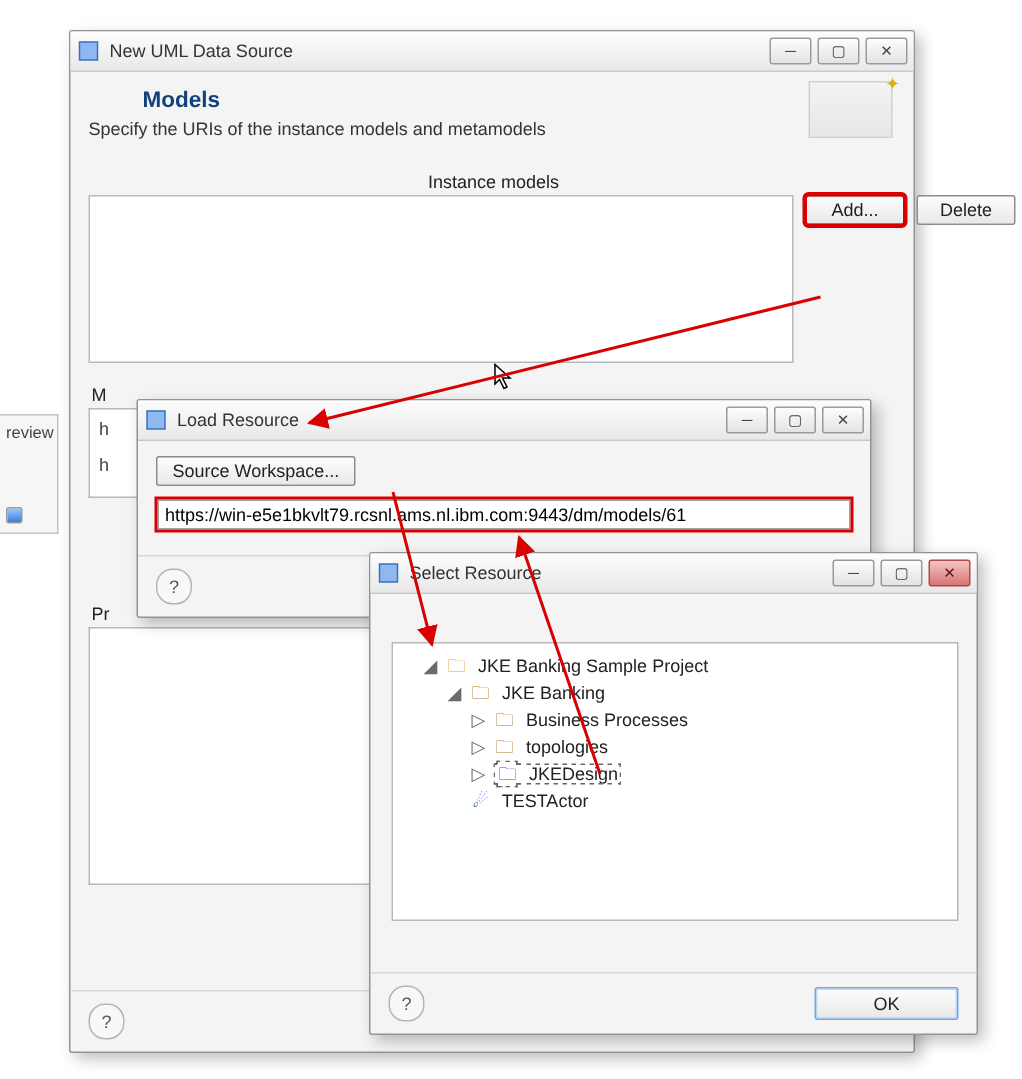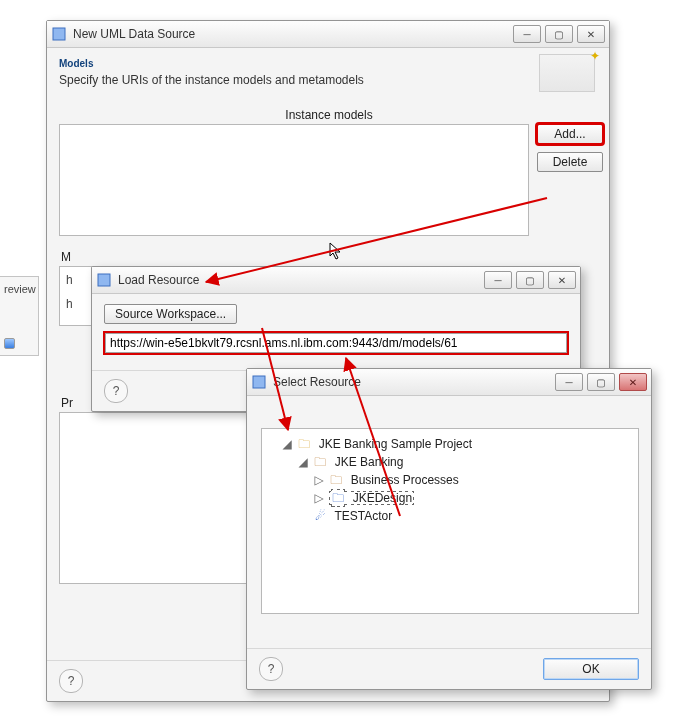--- a/index.html
+++ b/index.html
@@ -22,21 +22,21 @@
   .winbtns { display:flex; gap:4px; }
   .wbtn {
     width:26px; height:16px; border:1px solid #9a9a9a; border-radius:2px;
     background:linear-gradient(#fdfdfd,#e3e3e3);
     display:flex; align-items:center; justify-content:center; font-size:10px; color:#444;
   }
   .wbtn.close-red { border-color:#b04a4a; background:linear-gradient(#f2c5c5,#d87474); color:#5a1616; }
 
   .client { flex:1; padding:10px 12px 12px 12px; position:relative; }
 
-  .section-title { font-size:10px; font-weight:bold; color:#12427c; }
+  .section-title { font-size:15px; font-weight:bold; color:#12427c;margin-left:36px; }
   .section-sub { font-size:12px; color:#333; margin-top:4px; }
 
   .banner-icon {
     position:absolute; right:14px; top:6px; width:54px; height:36px;
     border:1px solid #d0d0d0; background:linear-gradient(#f3f3f3,#e7e7e7);
   }
   .banner-icon::after {
     content:""; position:absolute; top:-4px; right:-4px; width:10px; height:10px;
   }
   .banner-star { position:absolute; top:-6px; right:-6px; color:#e0b200; font-size:12px; }
@@ -133,21 +133,21 @@
   <div class="client">
     <div class="section-title">Models</div>
     <div class="section-sub">Specify the URIs of the instance models and metamodels</div>
     <div class="banner-icon">
       <span class="banner-star">✦</span>
     </div>
 
     <div class="group-label" style="margin-top:21px;text-align:center;">Instance models</div>
     <div style="display:flex; gap:8px; align-items:flex-start;">
       <div class="listbox" style="flex:1;"></div>
-      <div style="display:flex; flex-direction:column; gap:8px; width:60px;">
+      <div style="display:flex; flex-direction:row; gap:8px; width:60px;">
         <div class="btn hl-red-heavy">Add...</div>
         <div class="btn">Delete</div>
       </div>
     </div>
 
     <div class="group-label" style="margin-top:14px;">M</div>
     <div style="border:1px solid #b8b8b8; border-right:none; background:#fff; height:58px; width:34px; margin-top:2px;">
       <div class="cut-row" style="margin-top:6px;">h</div>
       <div class="cut-row" style="margin-top:10px;">h</div>
     </div>
@@ -218,20 +218,25 @@
               <span class="ticon folder-o">🗀</span>
               <span>JKE Banking</span>
               <ul>
                 <li>
                   <span class="twisty">▷</span>
                   <span class="ticon folder-o">🗀</span>
                   <span>Business Processes</span>
                 </li>
                 <li>
                   <span class="twisty">▷</span>
+                  <span class="ticon folder-o">🗀</span>
+                  <span>topologies</span>
+                </li>
+                <li>
+                  <span class="twisty">▷</span>
                   <span class="sel hl-red-thin" style="padding:0 2px;">
                     <span class="ticon node-blue">🗀</span>
                     <span>JKEDesign</span>
                   </span>
                 </li>
               </ul>
             </li>
             <li>
               <span class="twisty" style="visibility:hidden;">▷</span>
               <span class="ticon node-blue">☄</span>

